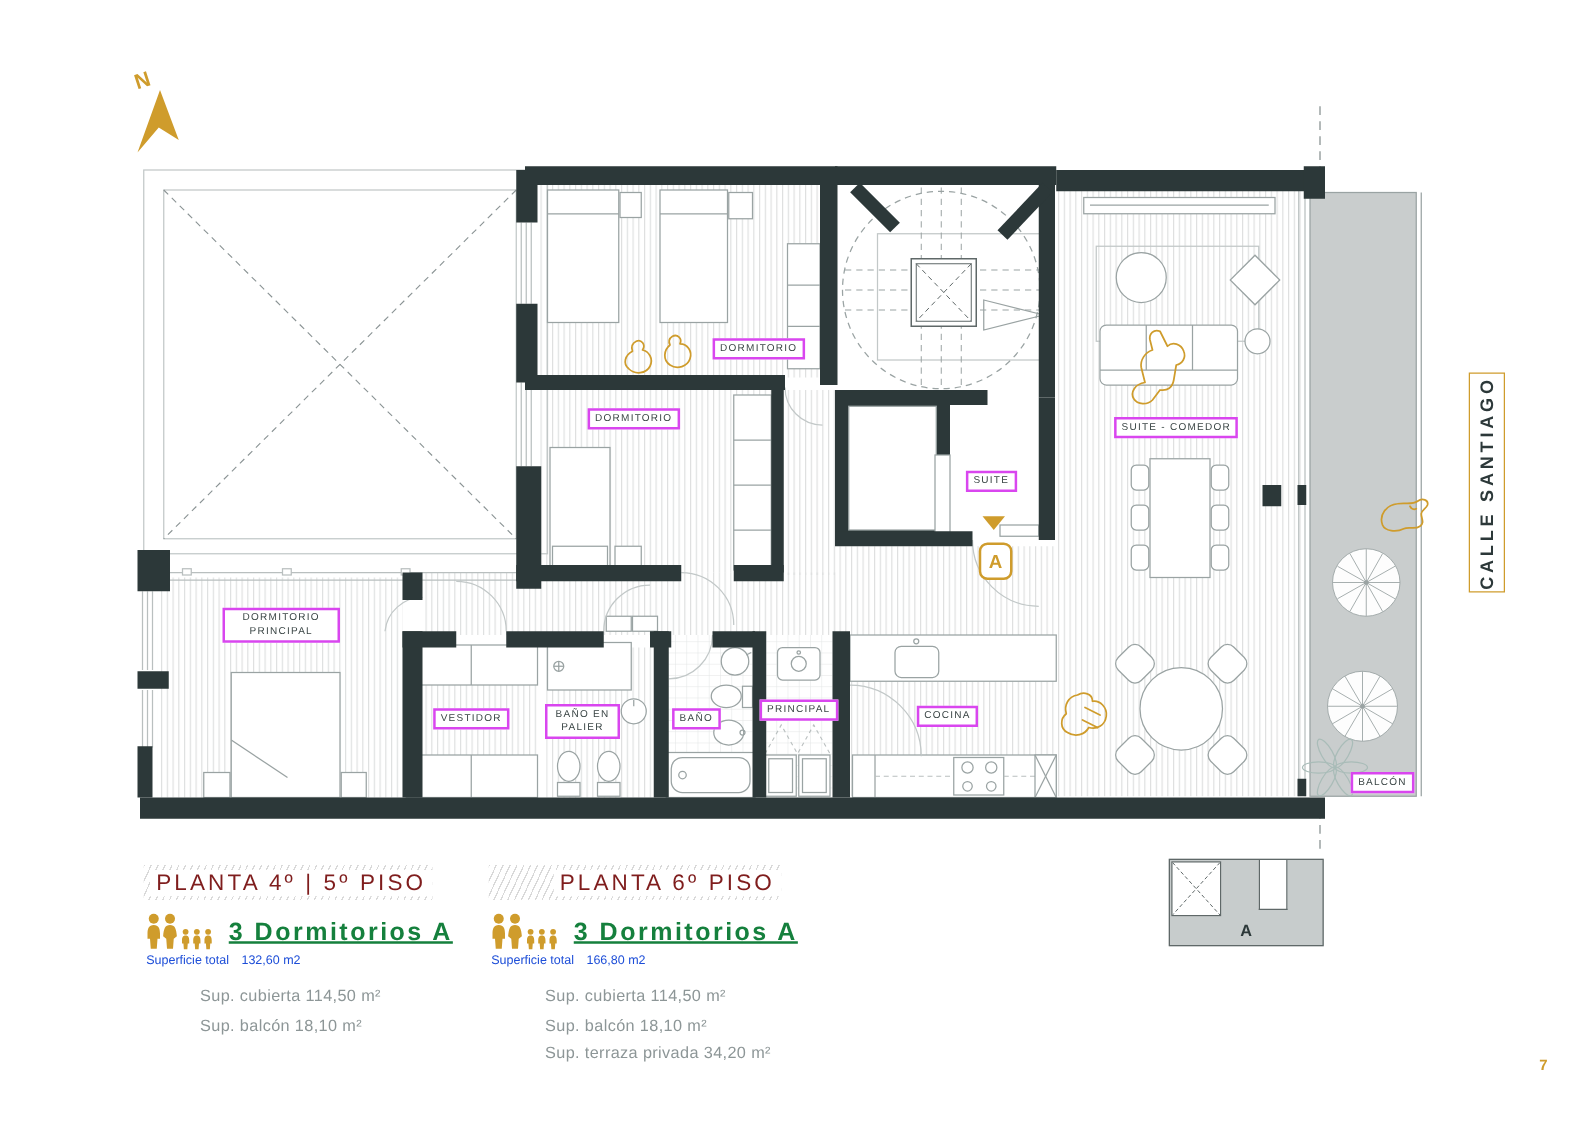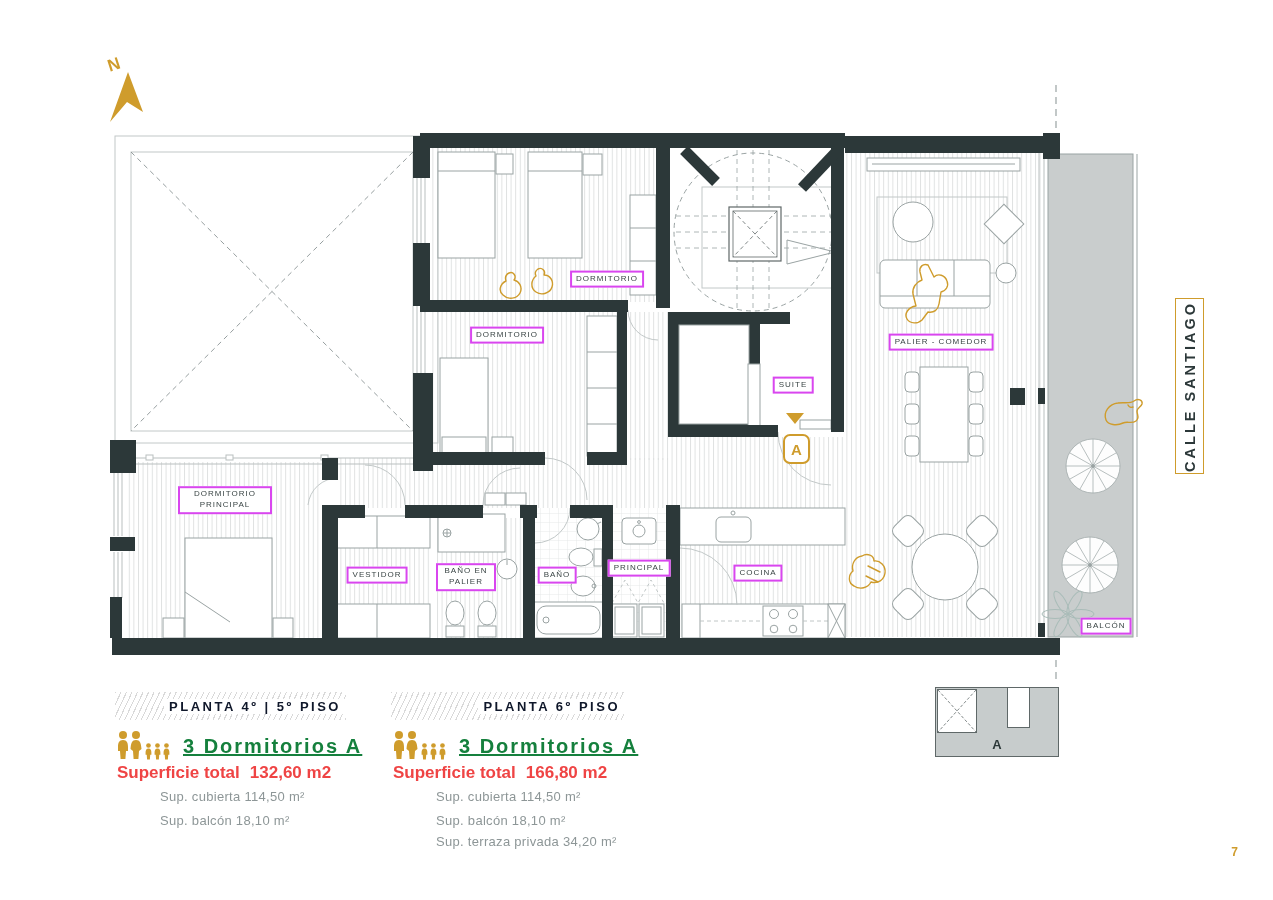--- a/index.html
+++ b/index.html
@@ -29,23 +29,23 @@
   .north-n{position:absolute;left:108px;top:55px;color:#cf9c2c;font-weight:bold;font-size:17px;
            transform:rotate(-18deg);z-index:6;}
   
   .street{position:absolute;left:1175px;top:298px;width:27px;height:174px;border:1.5px solid #cf9c2c;
           background:#fff;display:flex;align-items:center;justify-content:center;z-index:6;}
   .street span{writing-mode:vertical-rl;transform:rotate(180deg);font-size:14.5px;font-weight:bold;
           letter-spacing:3px;color:#2c3839;white-space:nowrap;}
   
   .legend-band{position:absolute;height:28px;display:flex;align-items:center;justify-content:flex-end;
           background:repeating-linear-gradient(115deg,#d9d9d9 0 1px,#ffffff 1px 5px);z-index:5;}
-  .legend-band span{background:#fff;padding:0 5px;font-size:13px;letter-spacing:2.5px;color:#0f172a;font-weight:bold;}
+  .legend-band span{background:#fff;padding:0 5px;font-size:18px;letter-spacing:2.5px;color:#7f1d1d;}
   .unit-name{position:absolute;font-size:20px;font-weight:bold;letter-spacing:2px;color:#15803d;z-index:5;text-decoration:underline;}
-  .sup-total{position:absolute;font-size:17px;font-weight:bold;color:#ef4444;z-index:5;}
+  .sup-total{position:absolute;font-size:10px;font-weight:normal;color:#1d4ed8;z-index:5;}
   .sup-total .val{margin-left:10px;}
   .sup-line{position:absolute;font-size:13px;color:#8d9697;letter-spacing:0.3px;z-index:5;margin-left:43px;}
   
   .keyplan{position:absolute;left:935px;top:687px;width:122px;height:68px;background:#c7cccc;
            border:1px solid #5f6868;z-index:5;}
   .keyplan .xbox{position:absolute;left:1px;top:1px;width:38px;height:42px;background:#fff;
            border:1px solid #5f6868;}
   .keyplan .notch{position:absolute;left:71px;top:0;width:21px;height:39px;background:#fff;
            border:1px solid #5f6868;border-top:none;}
   .keyplan .letter{position:absolute;left:0;right:0;bottom:4px;text-align:center;font-size:13px;
@@ -380,21 +380,21 @@
 
   <div class="rlabel" style="left:607px;top:279px">DORMITORIO</div>
   <div class="rlabel" style="left:507px;top:335px">DORMITORIO</div>
   <div class="rlabel wrap" style="left:225px;top:500px;width:82px">DORMITORIO PRINCIPAL</div>
   <div class="rlabel" style="left:377px;top:575px">VESTIDOR</div>
   <div class="rlabel wrap" style="left:466px;top:577px;width:48px">BAÑO EN PALIER</div>
   <div class="rlabel" style="left:557px;top:575px">BAÑO</div>
   <div class="rlabel" style="left:639px;top:568px">PRINCIPAL</div>
   <div class="rlabel" style="left:758px;top:573px">COCINA</div>
   <div class="rlabel" style="left:793px;top:385px">SUITE</div>
-  <div class="rlabel" style="left:941px;top:342px">PALIER - COMEDOR</div>
+  <div class="rlabel" style="left:941px;top:342px">SUITE - COMEDOR</div>
   <div class="rlabel" style="left:1106px;top:626px">BALCÓN</div>
 
   <div class="marker-tri"></div>
   <div class="marker-a">A</div>
 
   <div class="street">
     <span>CALLE SANTIAGO</span>
   </div>
 
   <div>

